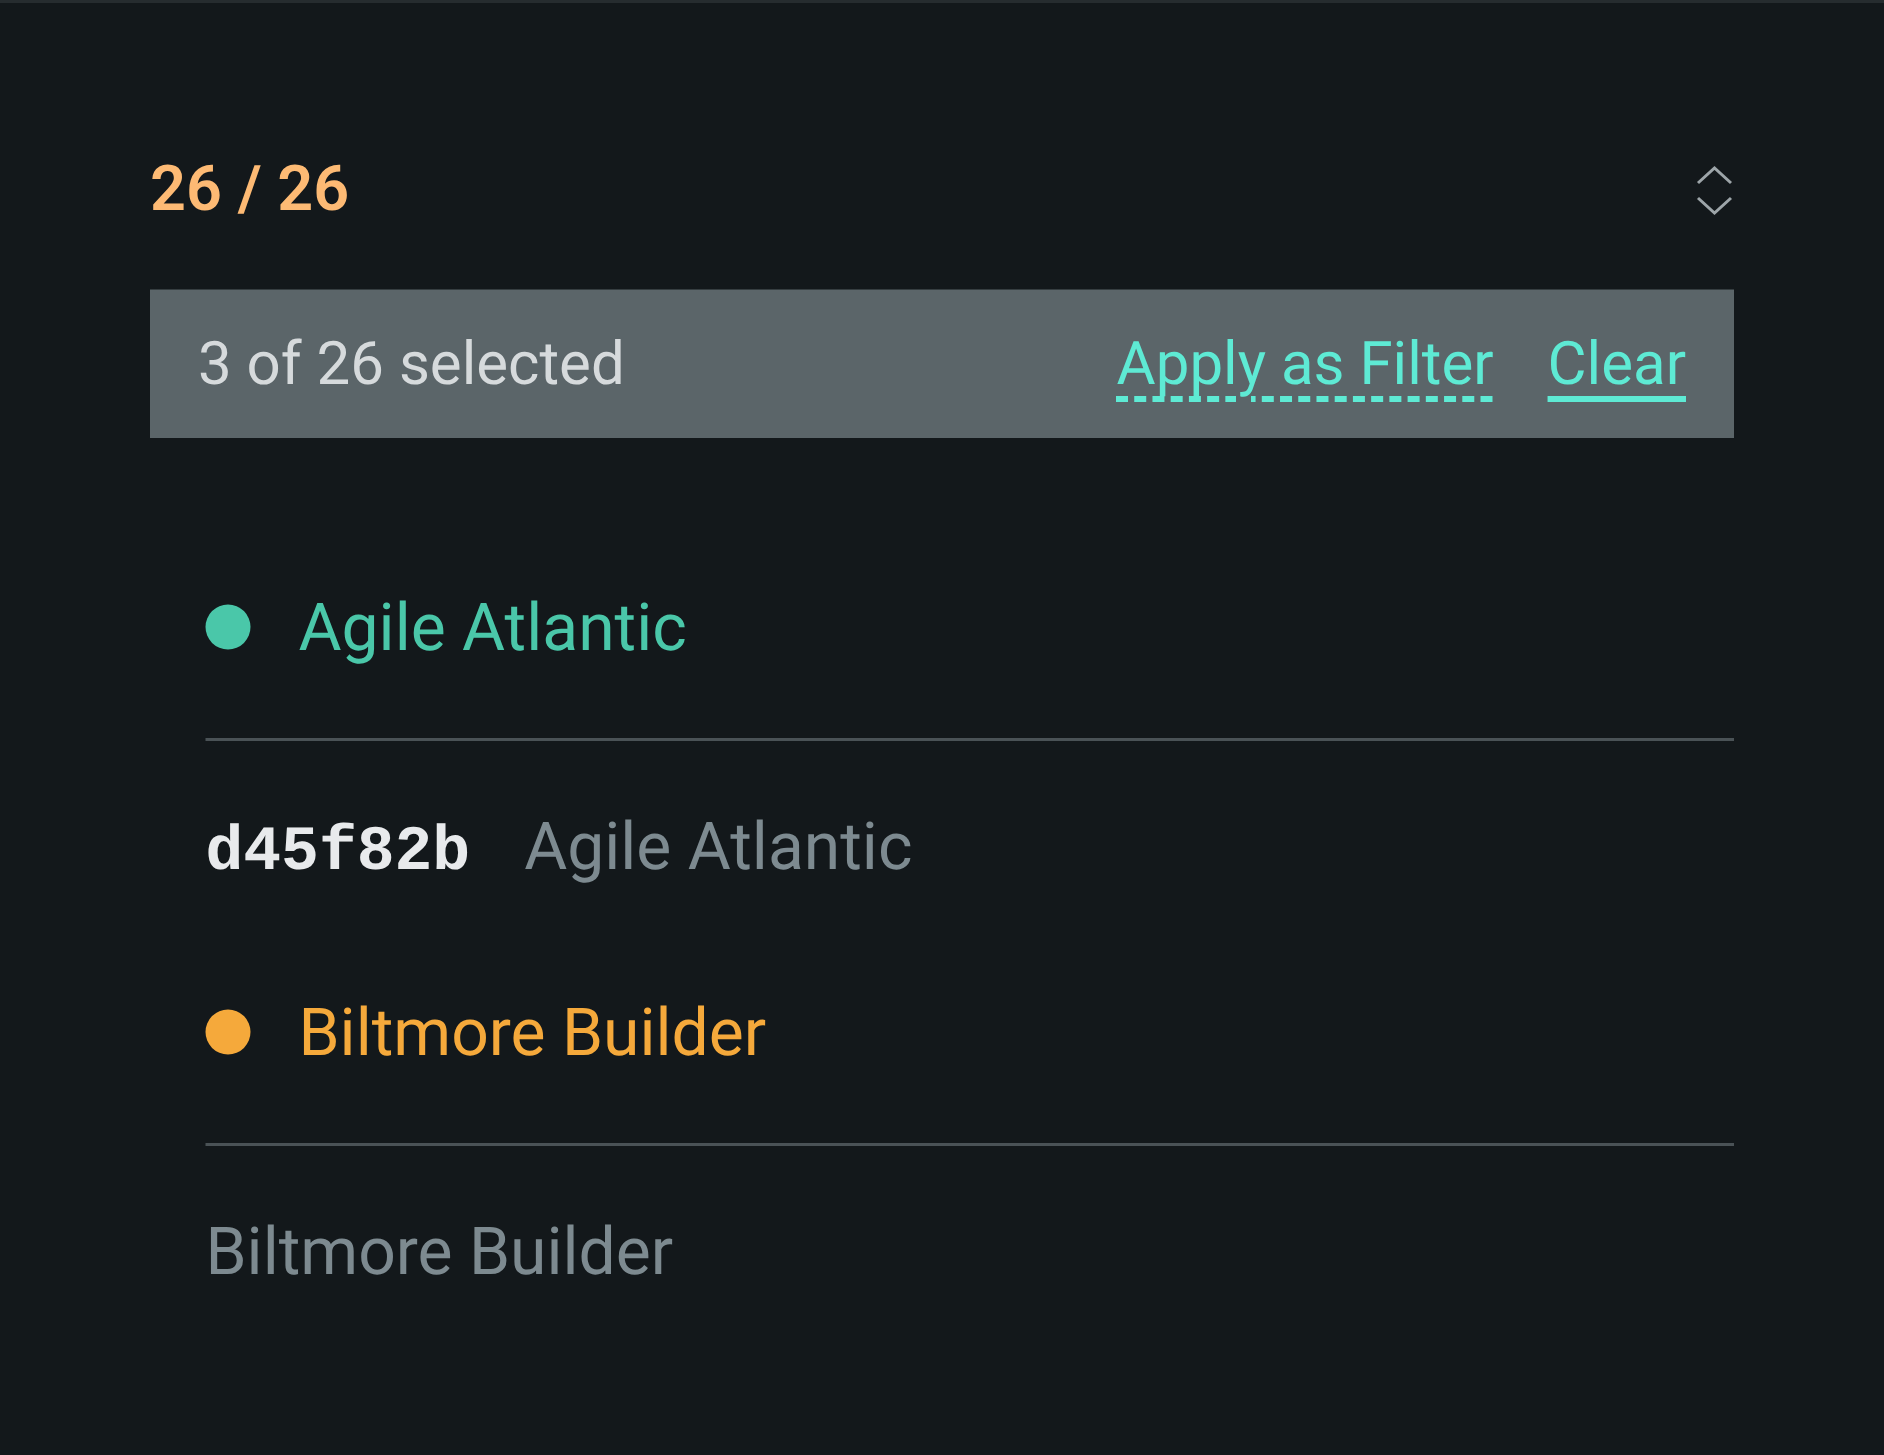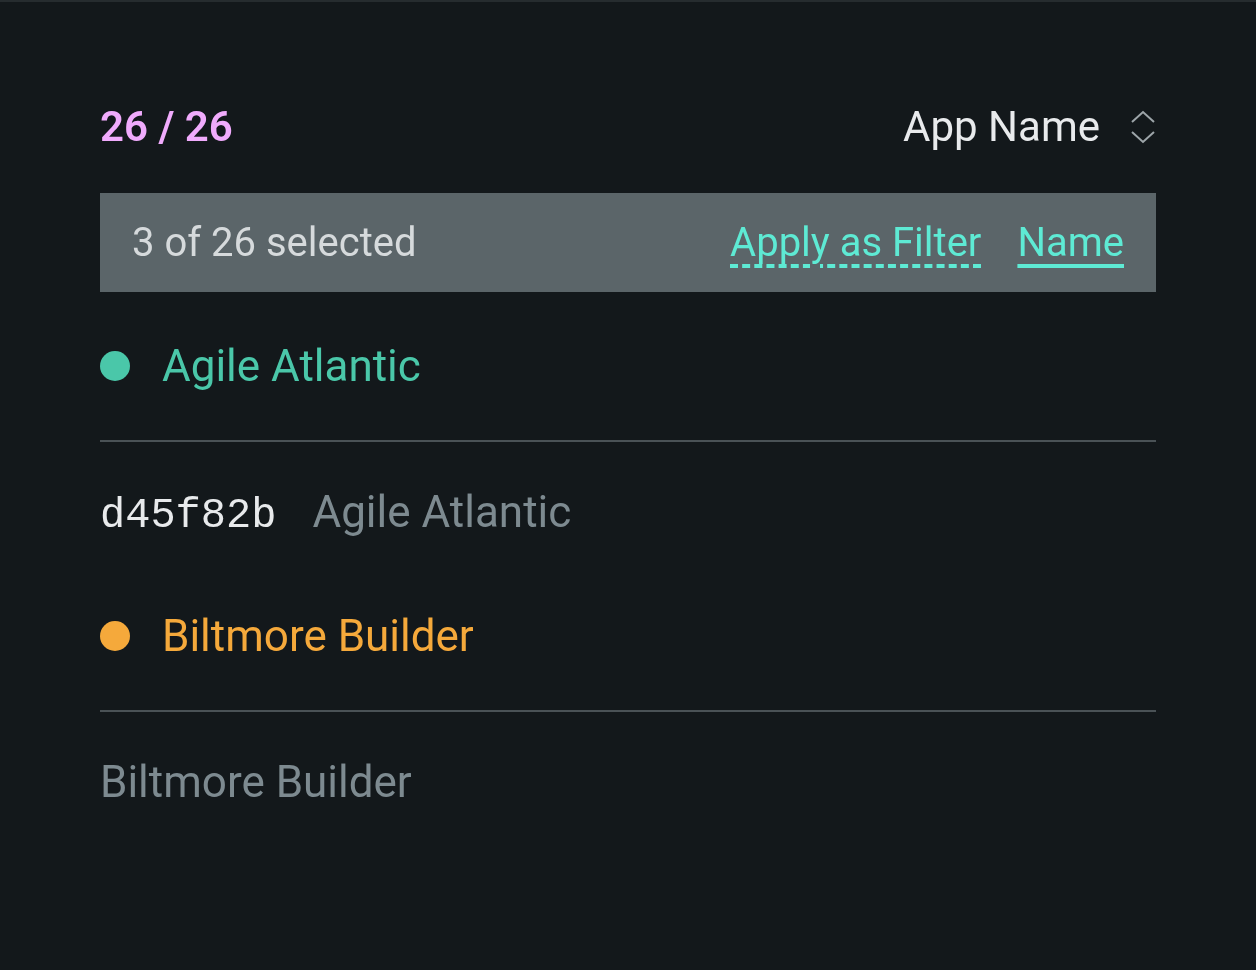--- a/index.html
+++ b/index.html
@@ -22,21 +22,21 @@
     }
 
     .header-row {
       display: flex;
       justify-content: space-between;
       align-items: center;
       margin-bottom: 42px;
     }
 
     .count {
-      color: #f0abfc;
+      color: #fdba74;
       font-size: 42px;
       font-weight: 600;
     }
 
     .sort-group {
       display: flex;
       align-items: center;
       gap: 24px;
     }
 
@@ -64,21 +64,21 @@
       width: 26px;
       height: 14px;
     }
 
     .selection-bar {
       background-color: #5b6569;
       display: flex;
       justify-content: space-between;
       align-items: center;
       padding: 26px 32px;
-      margin-bottom: 48px;
+      margin-bottom: 100px;
       text-align: right;
     }
 
     .selection-text {
       color: #d6dadc;
       font-size: 40px;
       font-weight: 400;
     }
 
     .selection-actions {
@@ -93,20 +93,21 @@
       text-underline-offset: 8px;
       cursor: pointer;
     }
 
     .action-link.dashed {
       text-decoration-style: dashed;
     }
 
     .group {
       margin-bottom: 60px;
+      margin-left: 37px;
     }
 
     .group-header {
       display: flex;
       align-items: center;
       gap: 32px;
       margin-bottom: 48px;
     }
 
     .dot {
@@ -147,54 +148,53 @@
       display: flex;
       align-items: baseline;
       gap: 36px;
       margin-bottom: 70px;
     }
 
     .item-id {
       color: #e8eaec;
       font-family: "SFMono-Regular", Consolas, "Liberation Mono", Menlo, monospace;
       font-size: 42px;
-      font-weight: 400;
+      font-weight: 700;
     }
 
     .item-name {
       color: #7d8a90;
       font-size: 44px;
       font-weight: 400;
     }
   </style>
 </head>
 <body>
 
 <div class="container">
 
   <div class="header-row">
     <div class="count">26 / 26</div>
     <div class="sort-group">
-      <span class="sort-value">App Name</span>
       <span class="sort-arrows">
         <svg viewBox="0 0 26 14" fill="none" stroke="#9da5a9" stroke-width="2">
           <polyline points="2,12 13,2 24,12"></polyline>
         </svg>
         <svg viewBox="0 0 26 14" fill="none" stroke="#9da5a9" stroke-width="2">
           <polyline points="2,2 13,12 24,2"></polyline>
         </svg>
       </span>
     </div>
   </div>
 
   <div class="selection-bar">
     <div class="selection-text">3 of 26 selected</div>
     <div class="selection-actions">
       <span class="action-link dashed">Apply as Filter</span>
-      <span class="action-link">Name</span>
+      <span class="action-link">Clear</span>
     </div>
   </div>
 
   <div class="group">
     <div class="group-header">
       <span class="dot teal"></span>
       <span class="group-title teal">Agile Atlantic</span>
     </div>
     <hr class="divider">
     <div class="item-row">

